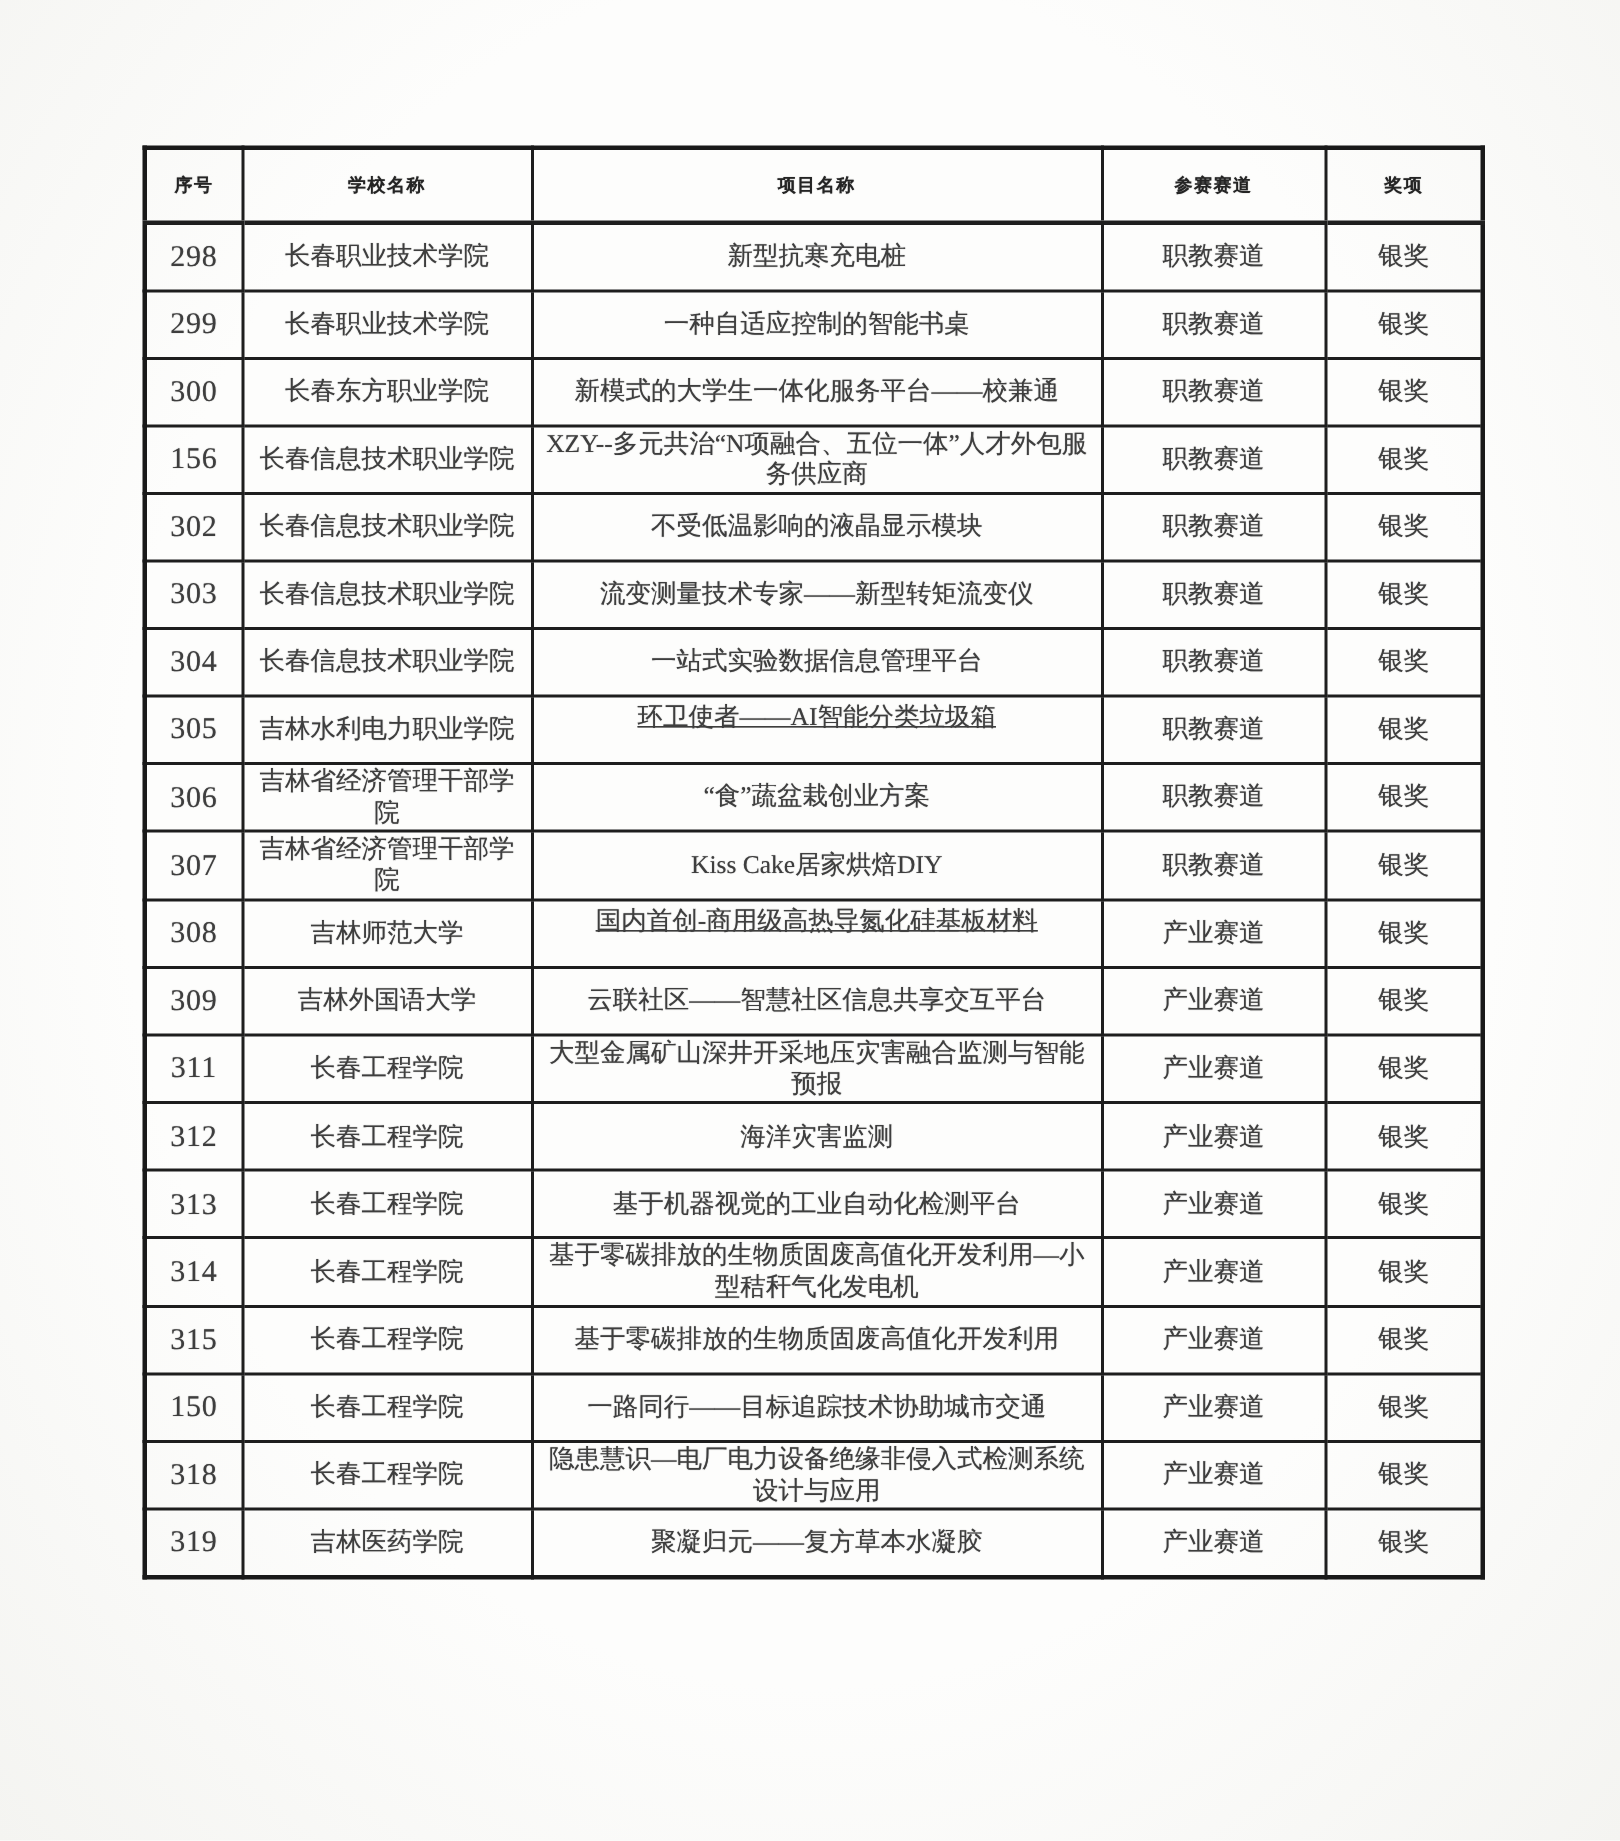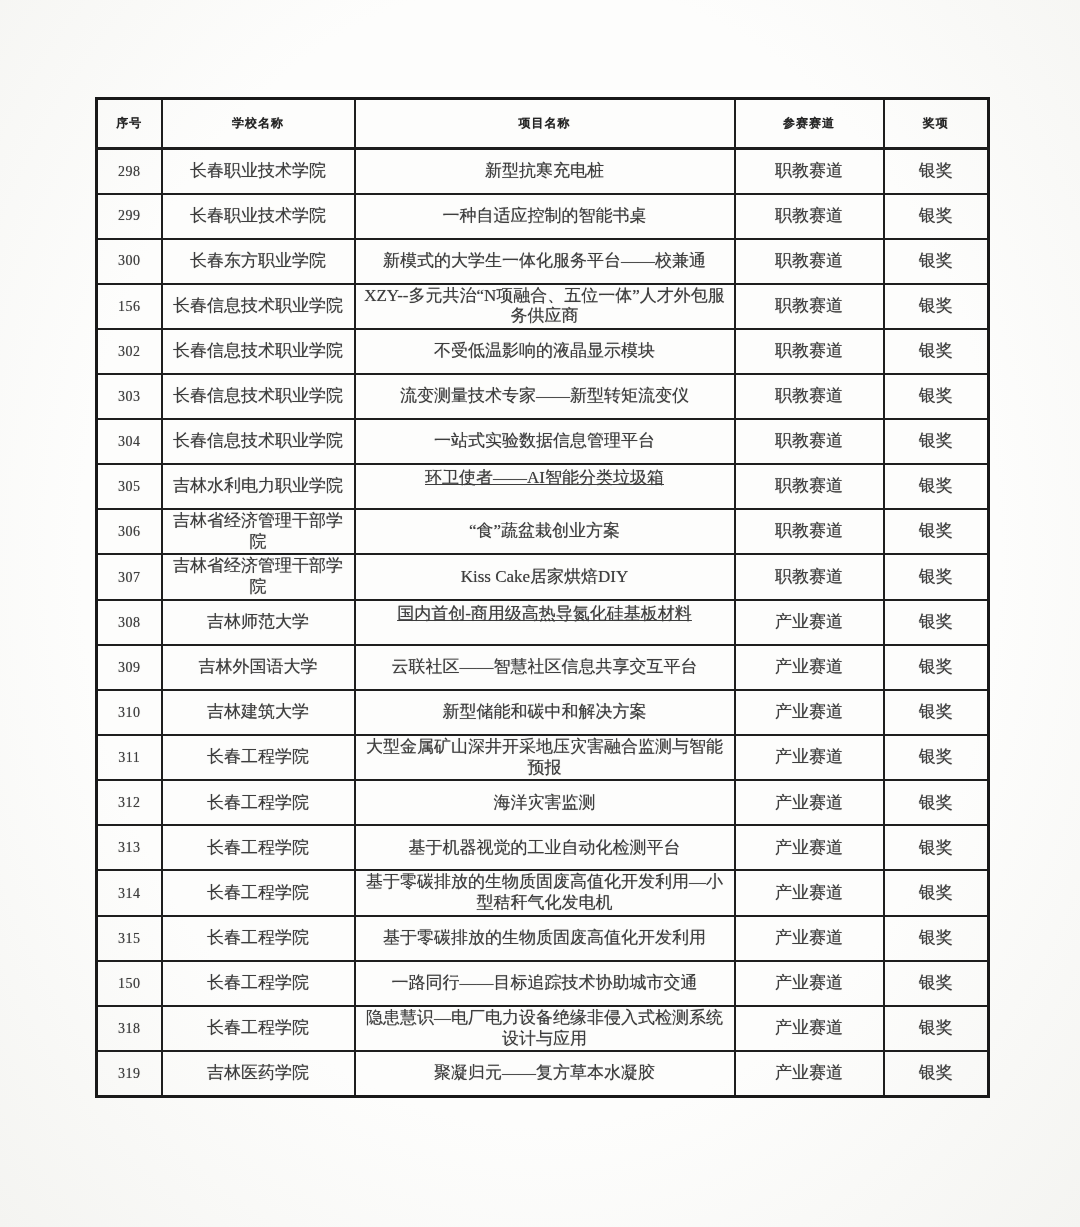--- a/index.html
+++ b/index.html
@@ -37,21 +37,21 @@
     color: #242424;
     border-bottom-width: 3px;
     letter-spacing: 1px;
   }
   td {
     height: 45px;
     font-size: 17px;
     line-height: 1.22;
     padding: 1px 4px;
   }
-  td.cell-no { font-size: 14px; letter-spacing: 0.5px; }
+  td.cell-no { font-size: 20px; letter-spacing: 0.5px; }
   td.cell-project { padding: 1px 6px; }
   tr.valign-top td.cell-project { vertical-align: top; padding-top: 3px; text-decoration: underline; }
 </style>
 </head>
 <body>
 
 <div class="page">
   <table class="awards">
     <colgroup>
       <col style="width:65px">
@@ -148,27 +148,20 @@
     <td class="cell-award">银奖</td>
   </tr>
         <tr>
     <td class="cell-no">309</td>
     <td class="cell-school">吉林外国语大学</td>
     <td class="cell-project">云联社区——智慧社区信息共享交互平台</td>
     <td class="cell-track">产业赛道</td>
     <td class="cell-award">银奖</td>
   </tr>
         <tr>
-    <td class="cell-no">310</td>
-    <td class="cell-school">吉林建筑大学</td>
-    <td class="cell-project">新型储能和碳中和解决方案</td>
-    <td class="cell-track">产业赛道</td>
-    <td class="cell-award">银奖</td>
-  </tr>
-        <tr>
     <td class="cell-no">311</td>
     <td class="cell-school">长春工程学院</td>
     <td class="cell-project">大型金属矿山深井开采地压灾害融合监测与智能预报</td>
     <td class="cell-track">产业赛道</td>
     <td class="cell-award">银奖</td>
   </tr>
         <tr>
     <td class="cell-no">312</td>
     <td class="cell-school">长春工程学院</td>
     <td class="cell-project">海洋灾害监测</td>

